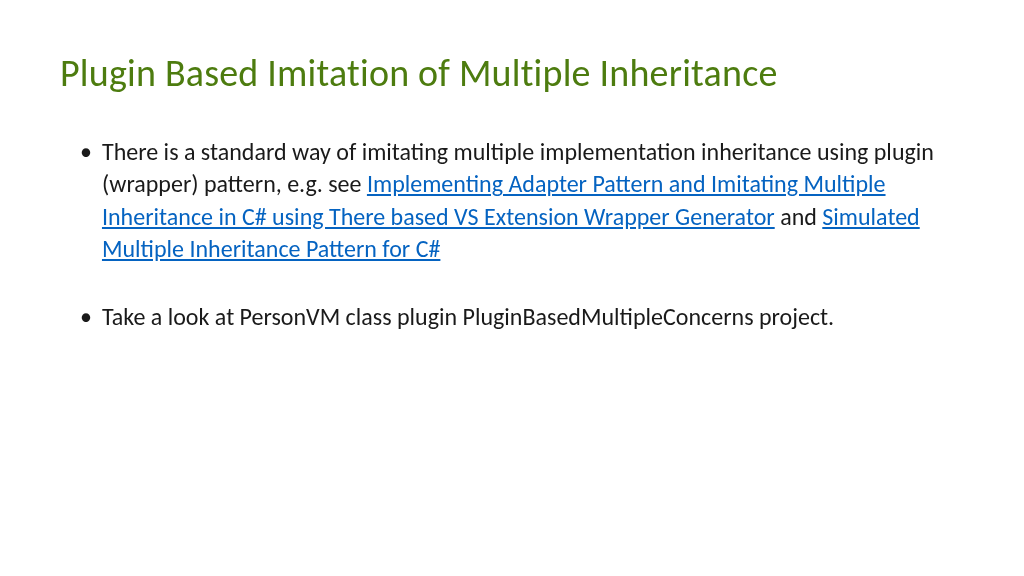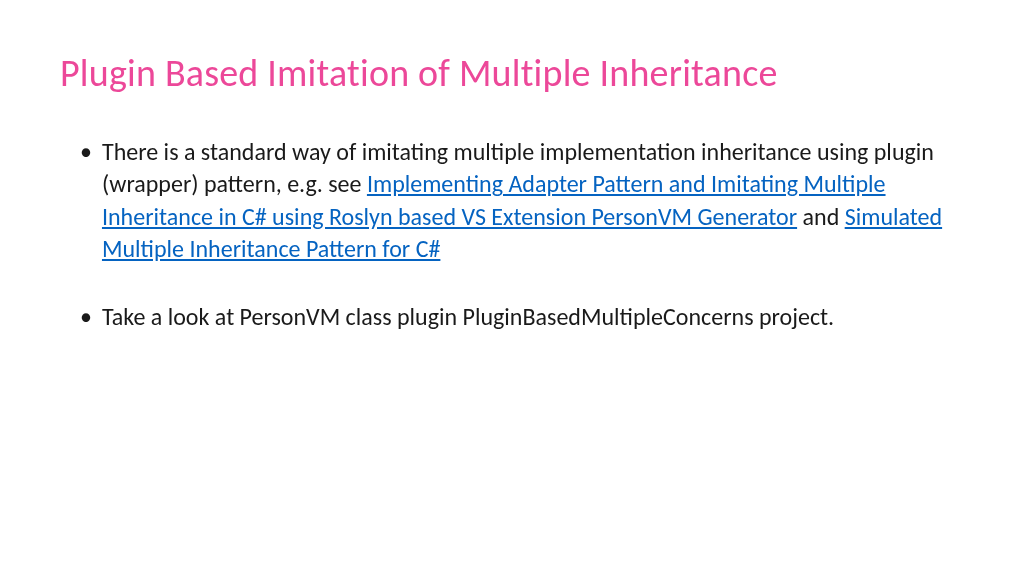--- a/index.html
+++ b/index.html
@@ -7,21 +7,21 @@
       width: 1024px;
       height: 576px;
       background: #ffffff;
       font-family: Calibri, 'Segoe UI', Arial, sans-serif;
       color: #000000;
       padding: 50px 60px 40px 60px;
     }
     .title {
       font-size: 38px;
       font-weight: 400;
-      color: #ec4899;
+      color: #4d7c0f;
       margin-bottom: 40px;
       letter-spacing: 0.2px;
     }
     .content {
       padding-left: 20px;
     }
     .bullet-item {
       display: flex;
       margin-bottom: 35px;
       font-size: 24px;
@@ -44,21 +44,21 @@
 </head>
 <body>
 
 <h1 class="title">Plugin Based Imitation of Multiple Inheritance</h1>
 
 <div class="content">
 
   <div class="bullet-item">
     <span class="bullet">•</span>
     <span class="bullet-text">
-      <span>There is a standard way of imitating multiple implementation inheritance using plugin (wrapper) pattern, e.g. see </span><a class="link">Implementing Adapter Pattern and Imitating Multiple Inheritance in C# using Roslyn based VS Extension PersonVM Generator</a><span> and </span><a class="link">Simulated Multiple Inheritance Pattern for C#</a><span></span>
+      <span>There is a standard way of imitating multiple implementation inheritance using plugin (wrapper) pattern, e.g. see </span><a class="link">Implementing Adapter Pattern and Imitating Multiple Inheritance in C# using There based VS Extension Wrapper Generator</a><span> and </span><a class="link">Simulated Multiple Inheritance Pattern for C#</a><span></span>
     </span>
   </div>
 
   <div class="bullet-item">
     <span class="bullet">•</span>
     <span class="bullet-text">
       <span>Take a look at PersonVM class plugin PluginBasedMultipleConcerns project.</span>
     </span>
   </div>
 

